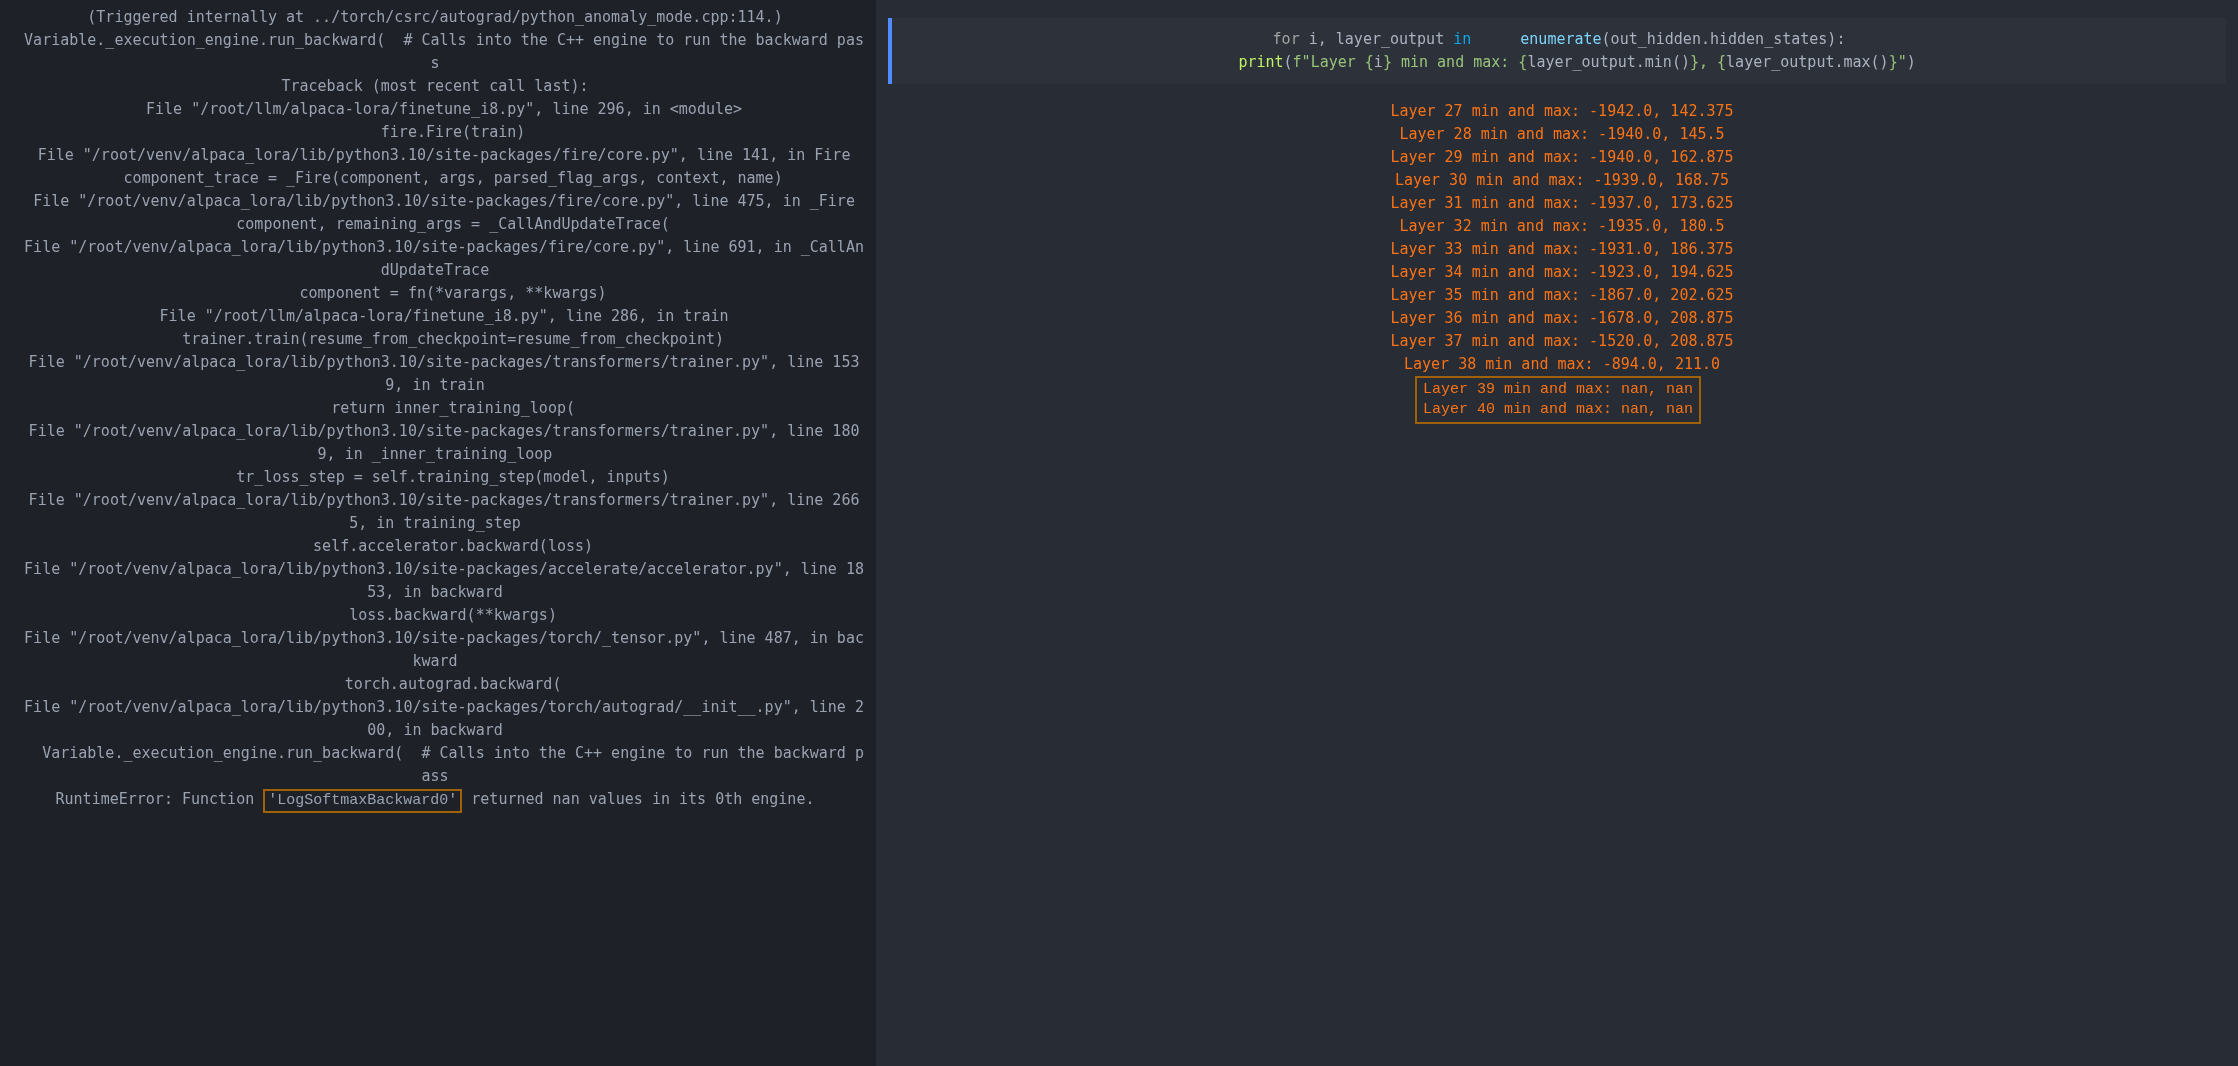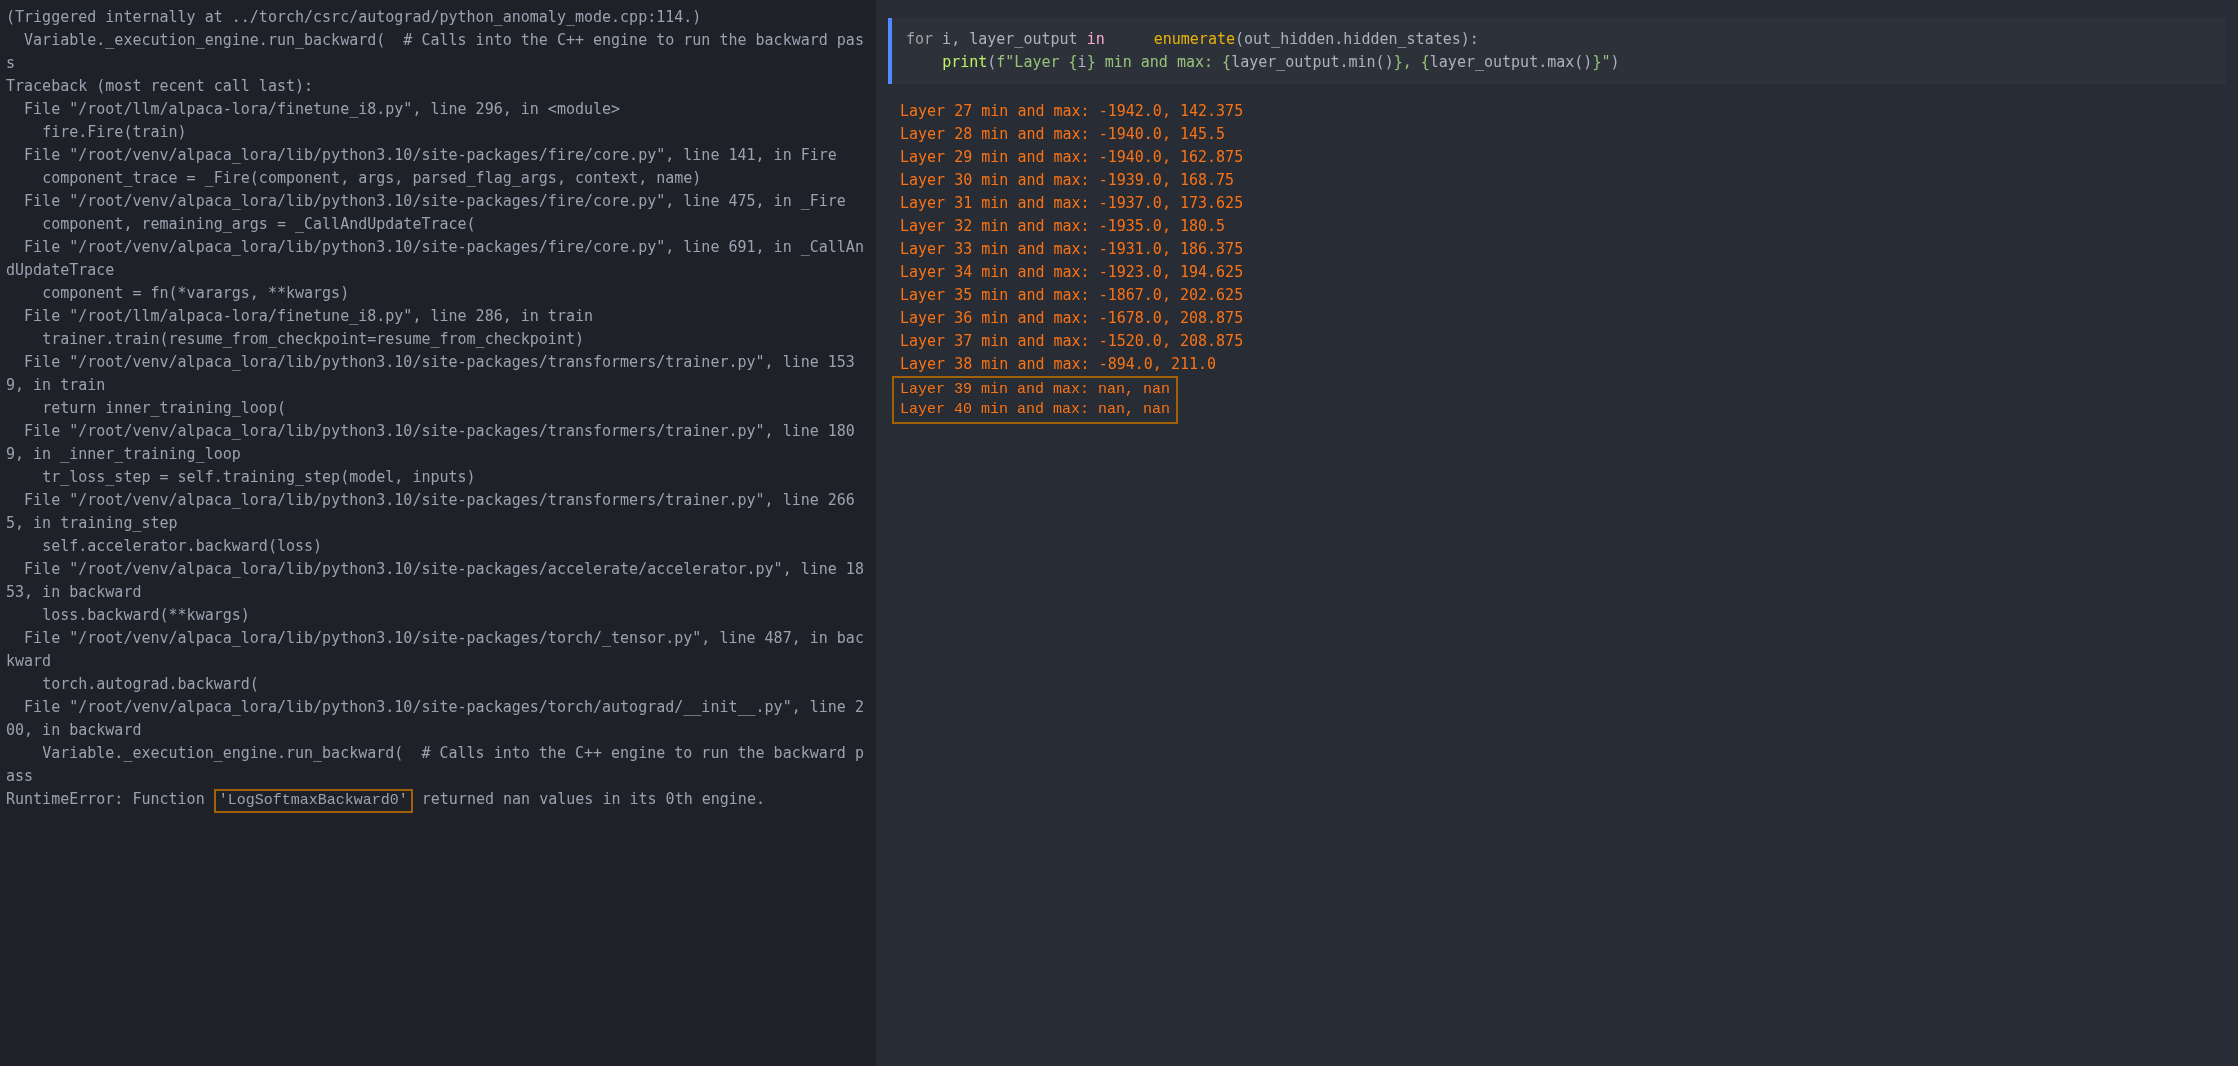--- a/index.html
+++ b/index.html
@@ -1,15 +1,15 @@
 <!DOCTYPE html>
 <html><head>
 <meta charset="utf-8">
 <style>
-  * { margin: 0; padding: 0; box-sizing: border-box; }
+  * { margin: 0; padding: 0; box-sizing: border-box; text-align: center; }
   body {
     background: #1e2127;
     color: #abb2bf;
     font-family: 'Menlo', 'Consolas', 'DejaVu Sans Mono', monospace;
     font-size: 15px;
     line-height: 23px;
     display: flex;
     width: 2238px;
     height: 1066px;
     overflow: hidden;
@@ -32,23 +32,23 @@
     background: #2c313a;
     border-left: 4px solid #528bff;
     padding: 10px 14px;
     margin: 18px 12px 10px 12px;
     white-space: pre-wrap;
     word-break: break-word;
     font-size: 15px;
     line-height: 23px;
   }
   .code-cell .kw-for   { color: #a3a3a3; }
-  .code-cell .kw-in    { color: #f9a8d4; }
+  .code-cell .kw-in    { color: #0ea5e9; }
   .code-cell .fn       { color: #bef264; }
-  .code-cell .builtin  { color: #eab308; margin-left: 40px; }
+  .code-cell .builtin  { color: #7dd3fc; margin-left: 40px; }
   .code-cell .str      { color: #98c379; }
   .code-cell .fvar     { color: #abb2bf; }
   .code-cell .plain    { color: #abb2bf; }
   .output-block {
     padding: 6px 14px 10px 24px;
     white-space: pre;
     color: #f97316;
     font-size: 15px;
     line-height: 23px;
   }

